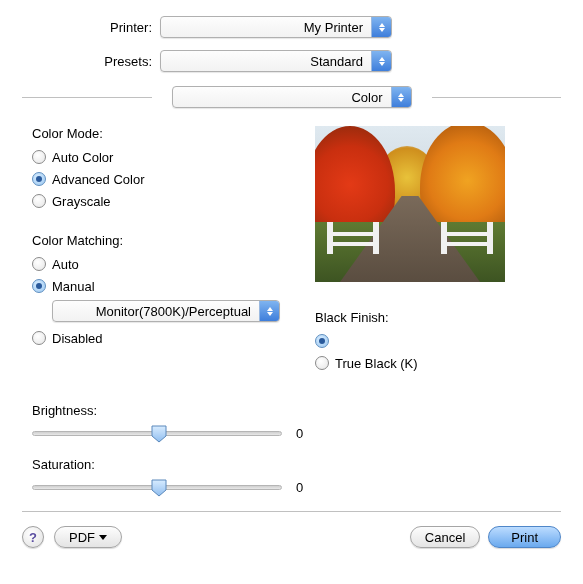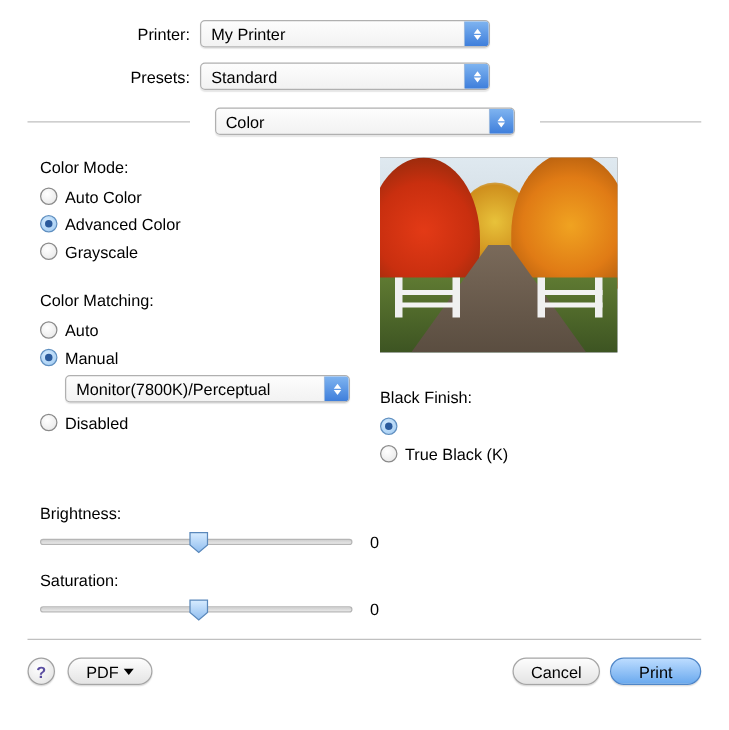--- a/index.html
+++ b/index.html
@@ -23,20 +23,21 @@
   .top-section { padding-top: 16px; }
   .popup {
     position: relative;
     display: flex;
     align-items: center;
     height: 22px;
     background: linear-gradient(#fdfdfd, #f2f2f2);
     border: 1px solid #b0b0b0;
     border-radius: 4px;
     box-shadow: 0 1px 1px rgba(0,0,0,0.1);
+    text-align: right;
   }
   .popup-text {
     padding: 0 8px;
     flex: 1;
     white-space: nowrap;
     overflow: hidden;
   }
   .popup-arrows {
     width: 20px;
     height: 100%;
@@ -67,21 +68,21 @@
   .hr-line {
     flex: 1;
     height: 1px;
     background: #c0c0c0;
   }
   .hr-center-popup { margin: 0 0; }
 
   .content {
     display: flex;
     padding: 18px 22px 0 32px;
-    gap: 12px;
+    gap: 23px;
   }
   .left-col { width: 260px; }
   .right-col { flex: 1; }
 
   .section-label { margin-bottom: 6px; }
   .radio-group { margin-bottom: 22px; }
   .radio-row {
     display: flex;
     align-items: center;
     height: 20px;

